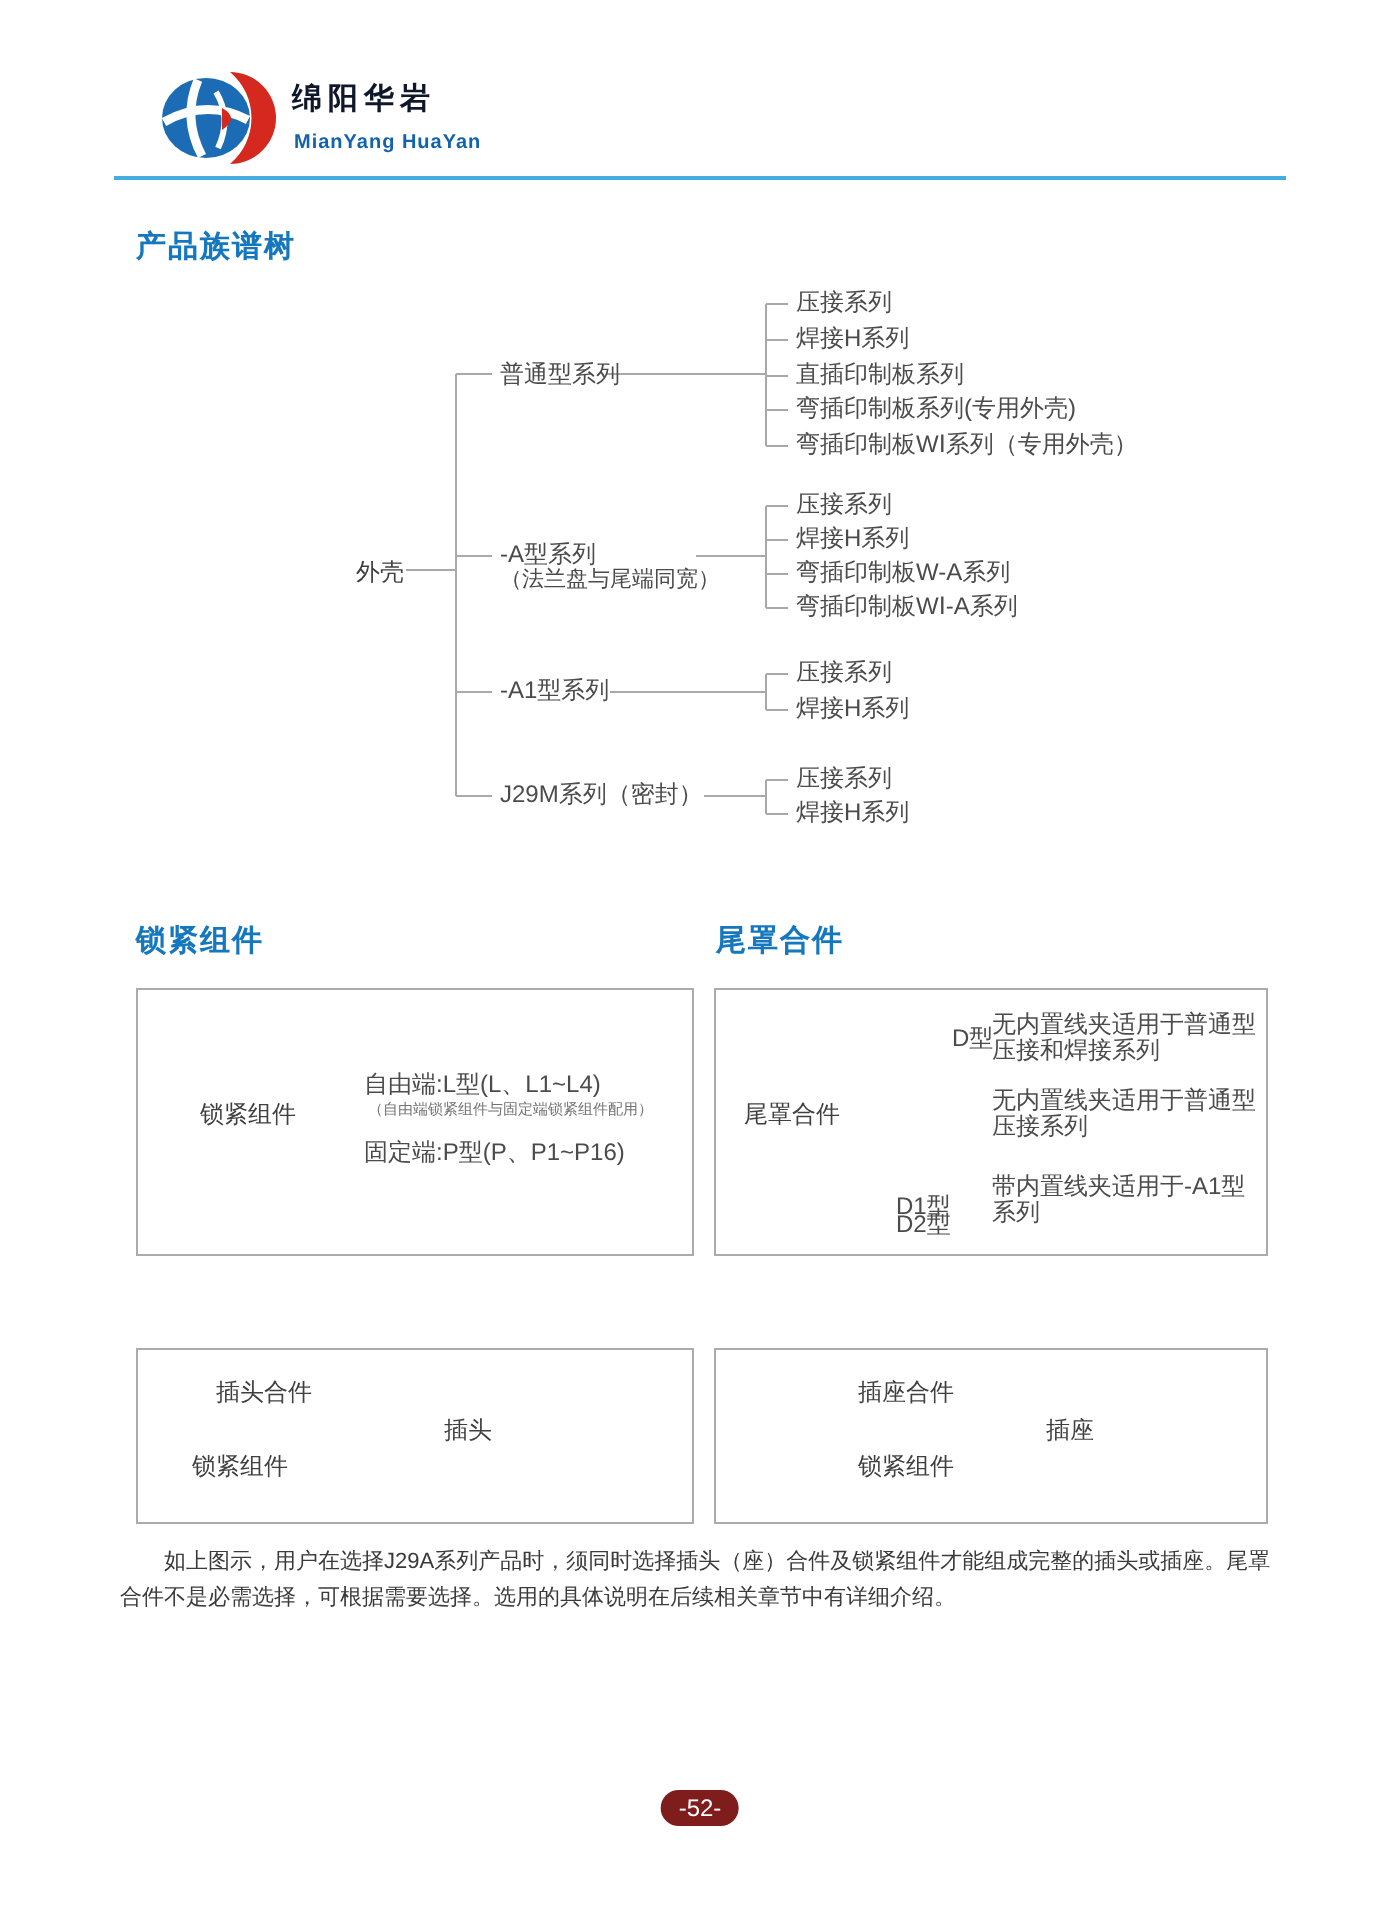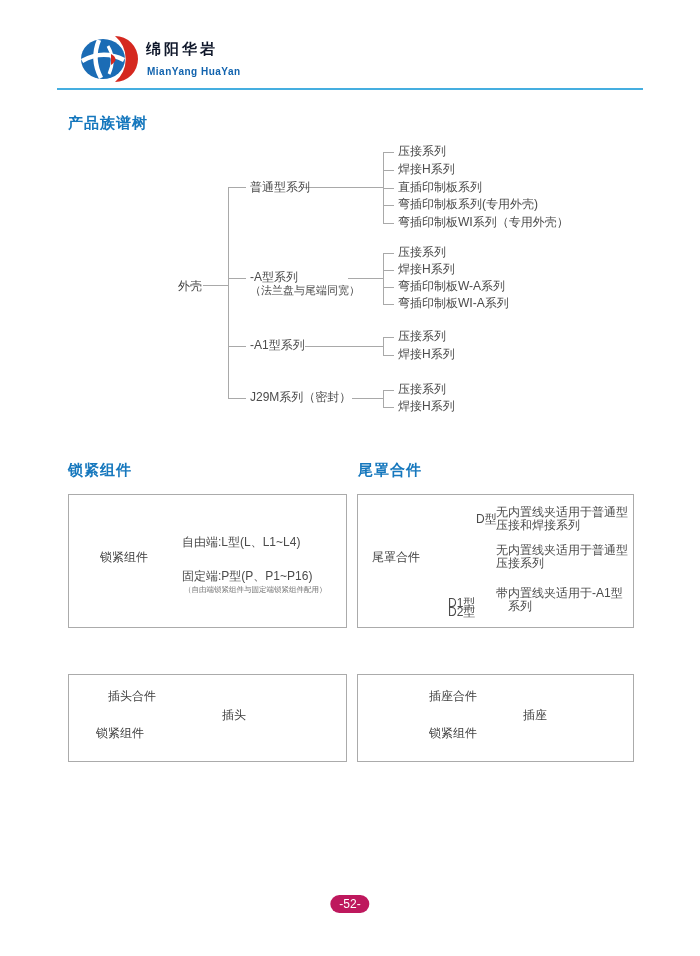--- a/index.html
+++ b/index.html
@@ -15,21 +15,21 @@
   .note{font-size:7.5px;line-height:9px;color:#737373;}
   #hdr-cn{font-size:15px;font-weight:bold;color:#0f172a;letter-spacing:3px;}
   #hdr-en{font-size:10px;font-weight:bold;color:#1163ae;letter-spacing:0.5px;}
   #doc-title{font-size:19px;color:#9d9d9d;letter-spacing:2px;
              font-family:"Liberation Serif","DejaVu Serif",serif;}
   #rule{position:absolute;left:57px;top:88px;width:586px;height:2px;background:#45aee0;}
   #sec-note-title{font-size:13px;color:#3f3f3f;letter-spacing:1px;}
   #footer-para{position:absolute;left:60px;top:772px;width:582px;font-size:11px;
                line-height:18px;color:#3a3a3a;text-indent:2em;white-space:normal;}
   #page-pill{position:absolute;left:50%;top:895px;transform:translateX(-50%);
-             background:#be185d;color:#fff;font-size:12px;line-height:18px;
+             background:#7f1d1d;color:#fff;font-size:12px;line-height:18px;
              padding:0 9px;border-radius:9px;}
 </style>
 </head>
 <body>
 
 <div id="page">
 
   <div class="abs" style="left:78px;top:34px;width:64px;height:50px;">
     <svg width="64" height="50" viewBox="0 0 64 50">
       <ellipse cx="25" cy="25" rx="22" ry="20" fill="#1b6cb5"></ellipse>
@@ -127,41 +127,42 @@
 
   <div class="abs t" style="left:250px;top:391px;">J29M系列（密封）</div>
   <div class="abs t" style="left:398px;top:383px;">压接系列</div>
   <div class="abs t" style="left:398px;top:400px;">焊接H系列</div>
 
   <div class="abs sec" style="left:68px;top:461px;">锁紧组件</div>
   <div class="box" style="left:68px;top:494px;width:277px;height:132px;"></div>
   <div class="abs t12" style="left:100px;top:550px;">锁紧组件</div>
   <div class="abs t" style="left:182px;top:536px;">自由端:L型(L、L1~L4)</div>
   <div class="abs t" style="left:182px;top:570px;">固定端:P型(P、P1~P16)</div>
-  <div class="abs note" style="left:184px;top:585px;">（自由端锁紧组件与固定端锁紧组件配用）</div>
+  <div class="abs note" style="left:184px;top:550px;">（自由端锁紧组件与固定端锁紧组件配用）</div>
 
   <div class="abs sec" style="left:358px;top:461px;">尾罩合件</div>
   <div class="box" style="left:357px;top:494px;width:275px;height:132px;"></div>
   <div class="abs t12" style="left:372px;top:550px;">尾罩合件</div>
   <div class="abs t" style="left:448px;top:513px;margin-left:28px;">D型</div>
   <div class="abs t" style="left:496px;top:506px;">无内置线夹适用于普通型</div>
   <div class="abs t" style="left:496px;top:519px;">压接和焊接系列</div>
   <div class="abs t" style="left:448px;top:551px;margin-top:46px;">D1型</div>
   <div class="abs t" style="left:496px;top:544px;">无内置线夹适用于普通型</div>
   <div class="abs t" style="left:496px;top:557px;">压接系列</div>
   <div class="abs t" style="left:448px;top:594px;margin-top:12px;">D2型</div>
   <div class="abs t" style="left:496px;top:587px;">带内置线夹适用于-A1型</div>
-  <div class="abs t" style="left:508px;top:600px;">系列</div>
+  <div class="abs t" style="left:496px;top:600px;">系列</div>
 
   <div class="abs" id="sec-note-title" style="left:68px;top:652px;margin-top:44px;">说明</div>
   <div class="box" style="left:68px;top:674px;width:277px;height:86px;"></div>
   <div class="abs t12" style="left:96px;top:689px;margin-left:12px;">插头合件</div>
   <div class="abs t12" style="left:96px;top:726px;">锁紧组件</div>
   <div class="abs t12" style="left:190px;top:708px;margin-left:32px;">插头</div>
 
   <div class="box" style="left:357px;top:674px;width:275px;height:86px;"></div>
   <div class="abs t12" style="left:429px;top:689px;">插座合件</div>
   <div class="abs t12" style="left:429px;top:726px;">锁紧组件</div>
   <div class="abs t12" style="left:523px;top:708px;">插座</div>
 
+  <div id="footer-para">如上图示，用户在选择J29A系列产品时，须同时选择插头（座）合件及锁紧组件才能组成完整的插头或插座。尾罩合件不是必需选择，可根据需要选择。选用的具体说明在后续相关章节中有详细介绍。</div>
   <div id="page-pill">-52-</div>
 
 </div>
 
 </body></html>

